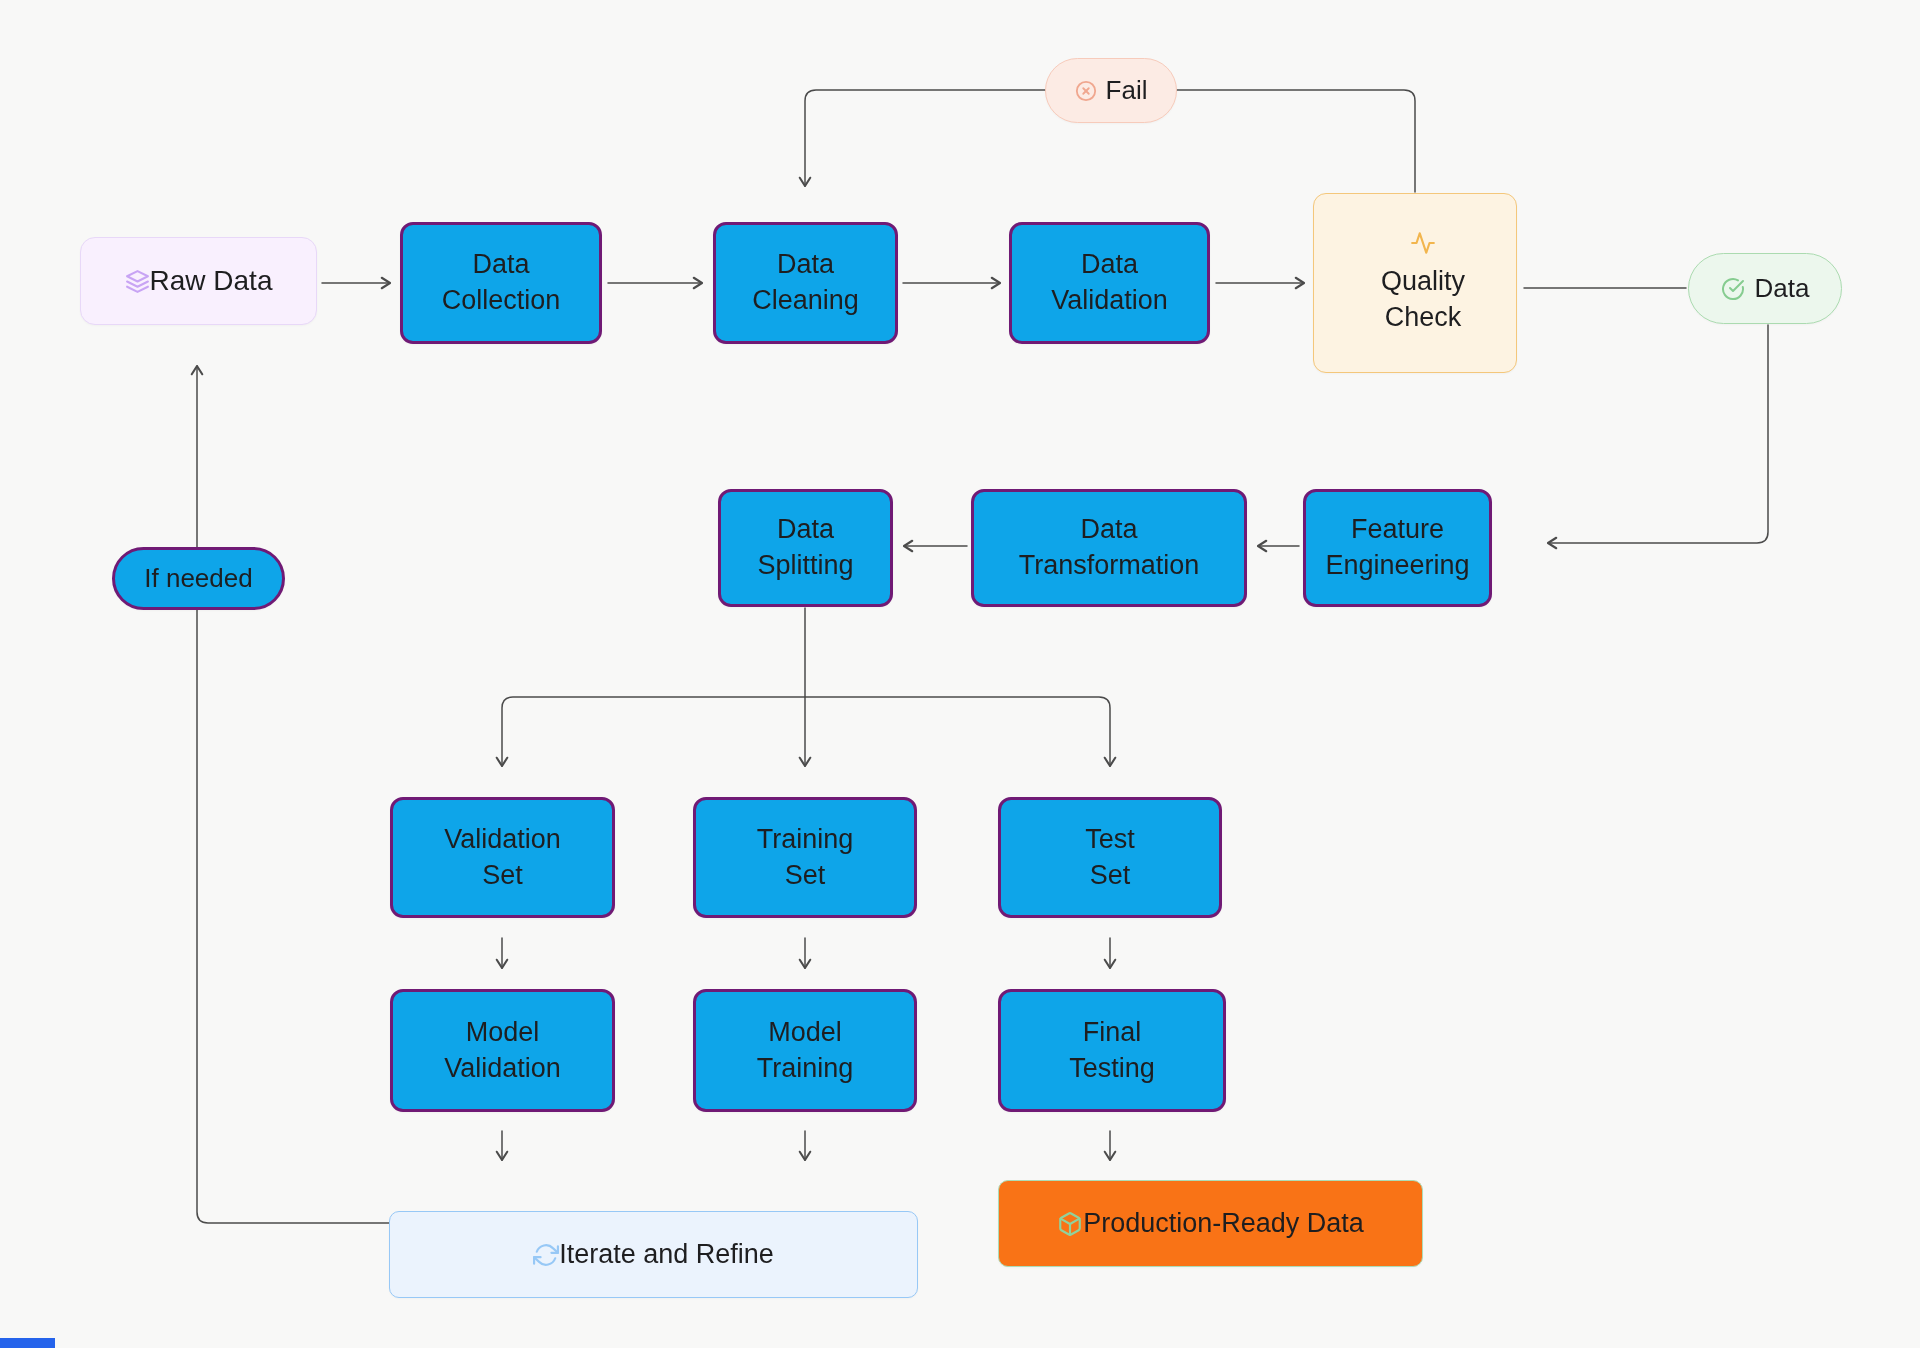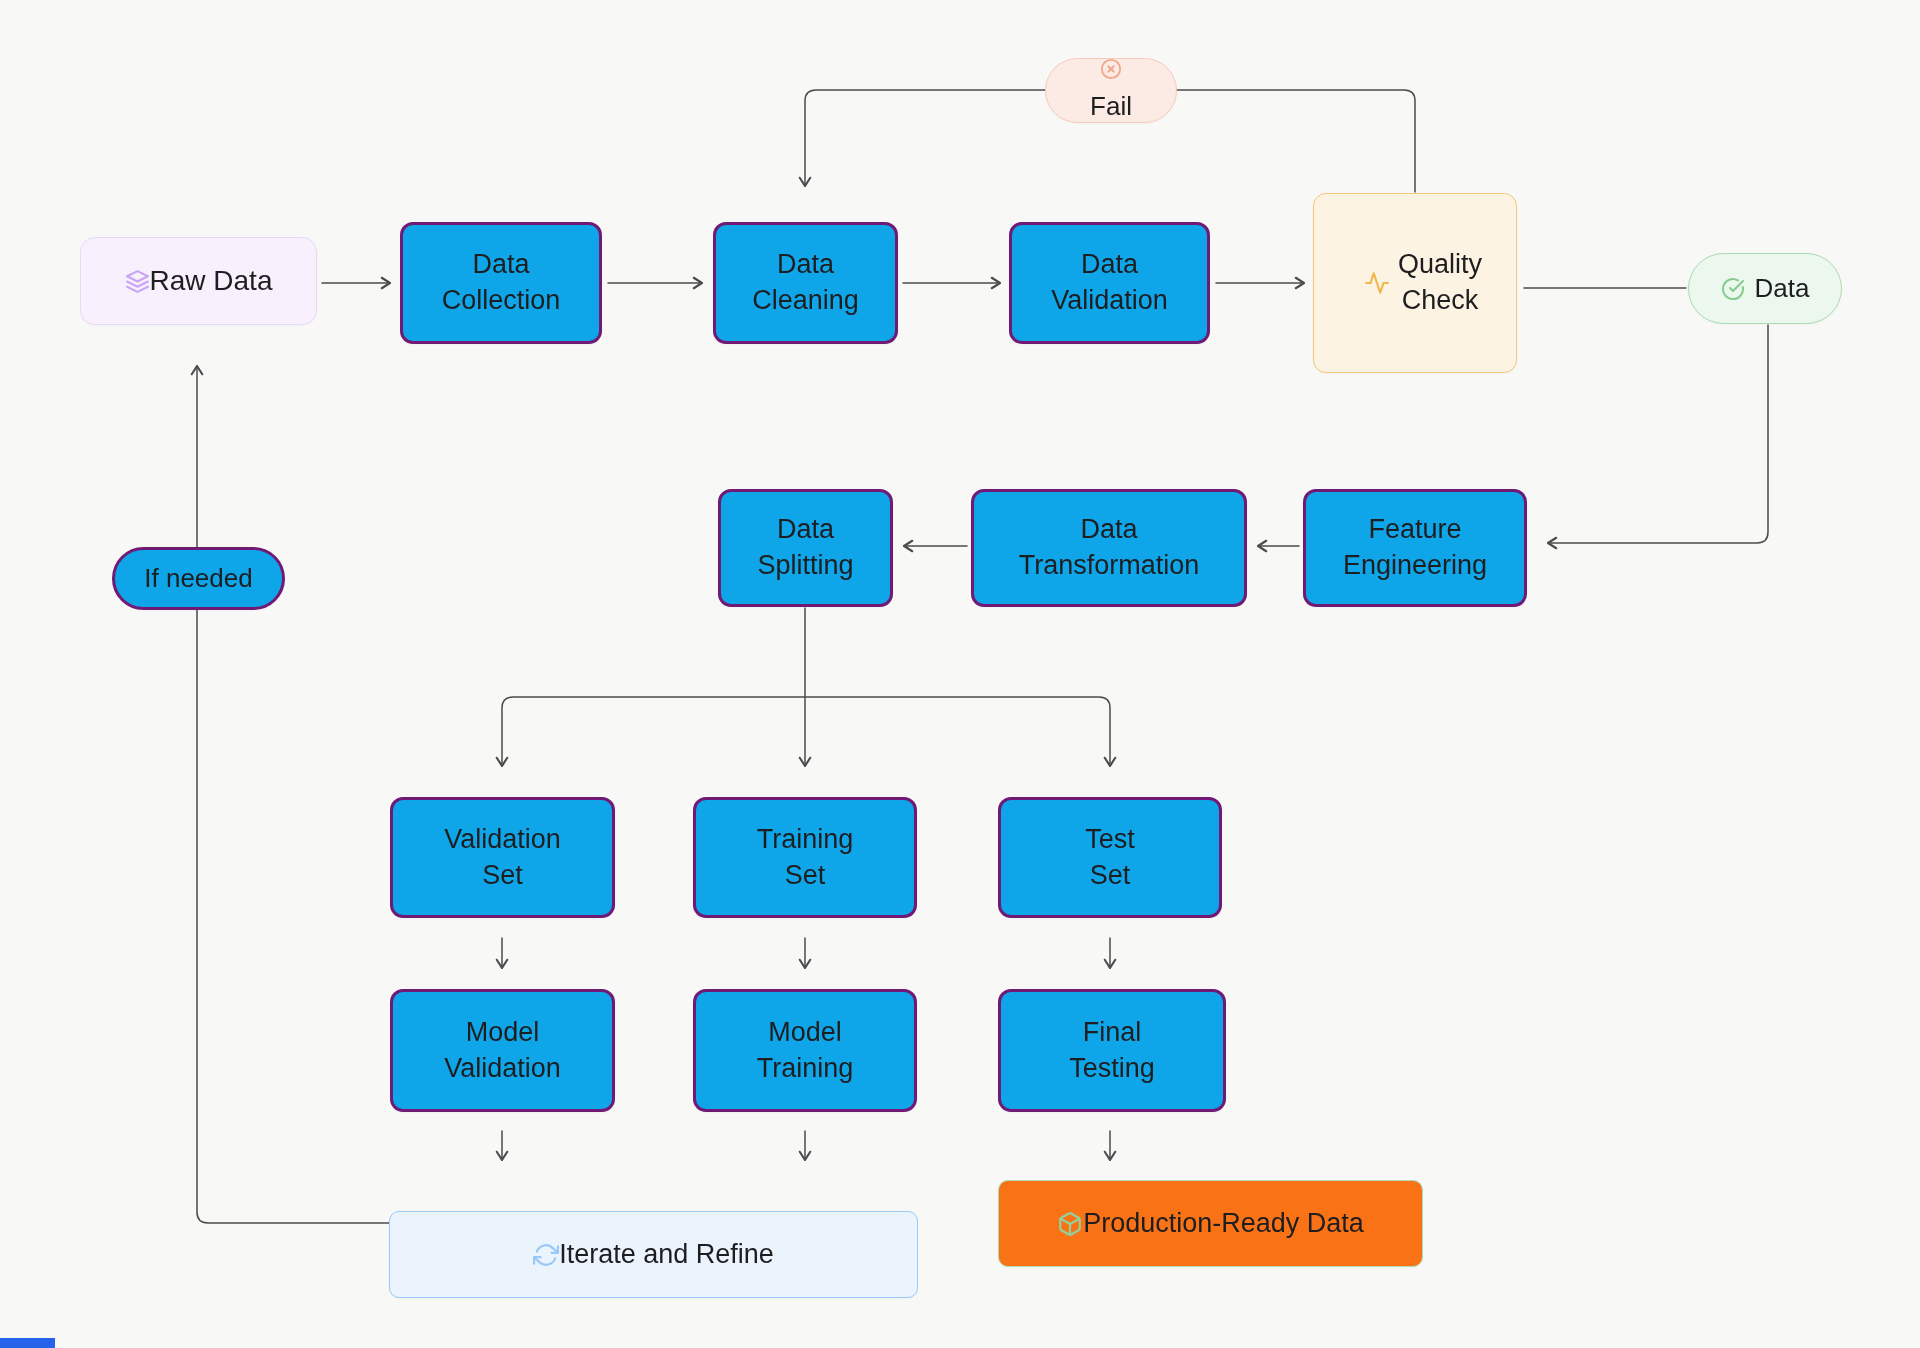--- a/index.html
+++ b/index.html
@@ -6,21 +6,21 @@
   body{font-family:"Liberation Sans",sans-serif;background:#f8f8f7;}
   #canvas{position:relative;width:1920px;height:1348px;background:#f8f8f7;overflow:hidden;}
   #wires{position:absolute;left:0;top:0;width:1920px;height:1348px;z-index:1;}
   .node{
     position:absolute;z-index:2;display:flex;align-items:center;justify-content:center;
     background:#0ea5e9;border:3px solid #701a75;border-radius:13px;color:#1e1e20;
     box-shadow:0 1px 2px rgba(20,20,20,0.03);box-sizing:border-box;
   }
   .lbl{white-space:pre-line;text-align:center;font-size:27px;line-height:1.33;color:#1e1e20;}
   .pill{border-radius:999px;gap:10px;}
-  .col{flex-direction:row;gap:8px;padding-left:16px;}
+  .col{flex-direction:column;gap:8px;padding-left:16px;}
   .row{gap:0;}
   .ic{flex:0 0 auto;display:block;}
   
   .raw{background:#f9f0fe;border:1.5px solid #e8d8f8;border-radius:15px;}
   .raw .ic{color:#c8a4f4;}
   .qc{background:#fdf3e2;border:1.5px solid #f4c77b;}
   .qc .ic{color:#f2b54d;}
   .pass{background:#ecf7ed;border:1.5px solid #abdbb0;}
   .pass .ic{color:#86cc90;}
   .fail{background:#fcebe4;border:1.5px solid #f7cbbb;}
@@ -101,30 +101,30 @@
   </div>
 
   <div class="node pill pass" style="left:1688px;top:253px;width:154px;height:71px;">
     <svg class="ic" width="24" height="24" viewBox="0 0 24 24" stroke="currentColor" stroke-width="2" stroke-linecap="round" stroke-linejoin="round" fill="none">
         <path d="M21.8 10A10 10 0 1 1 17 3.34"></path>
         <path d="m9 11 3 3L22 4"></path>
       </svg>
     <span class="lbl">Data</span>
   </div>
 
-  <div class="node pill fail" style="left:1045px;top:58px;width:132px;height:65px;gap:9px;flex-direction:column;">
+  <div class="node pill fail" style="left:1045px;top:58px;width:132px;height:65px;gap:9px;">
     <svg class="ic" width="22" height="22" viewBox="0 0 24 24" stroke="currentColor" stroke-width="2" stroke-linecap="round" stroke-linejoin="round" fill="none">
         <circle cx="12" cy="12" r="10"></circle>
         <line x1="15" y1="9" x2="9" y2="15"></line>
         <line x1="9" y1="9" x2="15" y2="15"></line>
       </svg>
     <span class="lbl">Fail</span>
   </div>
 
-  <div class="node" style="left:1303px;top:489px;width:224px;height:118px;">
+  <div class="node" style="left:1303px;top:489px;width:189px;height:118px;">
     <span class="lbl">Feature
 Engineering</span>
   </div>
 
   <div class="node" style="left:971px;top:489px;width:276px;height:118px;">
     <span class="lbl">Data
 Transformation</span>
   </div>
 
   <div class="node" style="left:718px;top:489px;width:175px;height:118px;">

